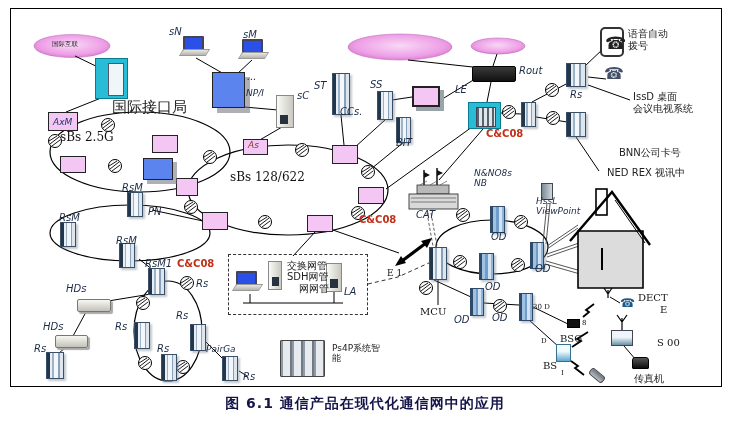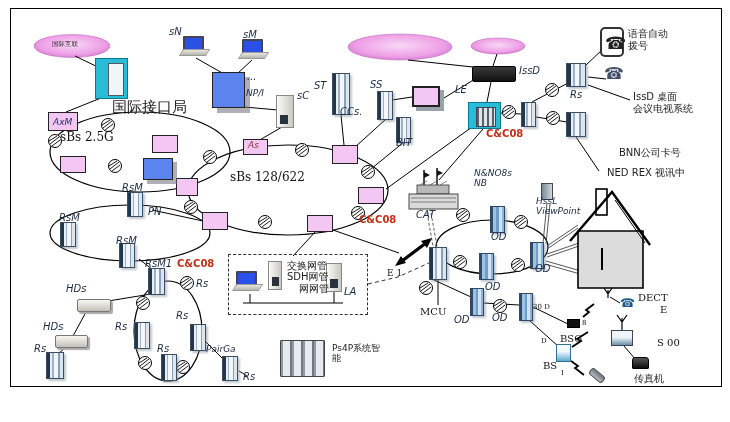--- a/index.html
+++ b/index.html
@@ -361,21 +361,21 @@
   <div class="lb cn" style="left:112px;top:99px">国际接口局</div>
   <div class="lb" style="left:169px;top:26px">sN</div>
   <div class="lb" style="left:243px;top:29px">sM</div>
   <div class="lb" style="left:247px;top:71px">...</div>
   <div class="lb s9" style="left:246px;top:88px">NP/I</div>
   <div class="lb" style="left:297px;top:90px">sC</div>
   <div class="lb" style="left:314px;top:80px">ST</div>
   <div class="lb" style="left:370px;top:79px">SS</div>
   <div class="lb" style="left:340px;top:106px">CCs.</div>
   <div class="lb" style="left:396px;top:137px">BIT</div>
-  <div class="lb" style="left:519px;top:65px">IssD</div>
+  <div class="lb" style="left:519px;top:65px">Rout</div>
   <div class="lb" style="left:455px;top:84px">LE</div>
   <div class="lb red" style="left:486px;top:128px">C&amp;C08</div>
   <div class="lb" style="left:570px;top:89px">Rs</div>
   <div class="lb cn s8" style="left:628px;top:28px">语音自动
 拨号</div>
   <div class="lb cn s8" style="left:633px;top:91px">IssD 桌面</div>
   <div class="lb cn s8" style="left:633px;top:103px">会议电视系统</div>
   <div class="lb cn s8" style="left:619px;top:147px">BNN公司卡号</div>
   <div class="lb cn s8" style="left:607px;top:167px">NED REX 视讯中</div>
   <div class="lb s9" style="left:53px;top:117px;color:#23336a">AxM</div>
@@ -420,13 +420,14 @@
   <div class="lb ser s7" style="left:541px;top:337px">D</div>
   <div class="lb ser s8" style="left:543px;top:360px">BS</div>
   <div class="lb ser s7" style="left:561px;top:369px">I</div>
   <div class="lb s9" style="left:536px;top:196px">HssL
 ViewPoint</div>
   <div class="lb ser s8" style="left:638px;top:292px">DECT</div>
   <div class="lb ser s8" style="left:660px;top:304px">E</div>
   <div class="lb ser s8" style="left:657px;top:337px">S 00</div>
   <div class="lb cn s8" style="left:634px;top:373px">传真机</div>
 
+  <div class="caption">图 6.1 通信产品在现代化通信网中的应用</div>
 </div>
 
 </body></html>

